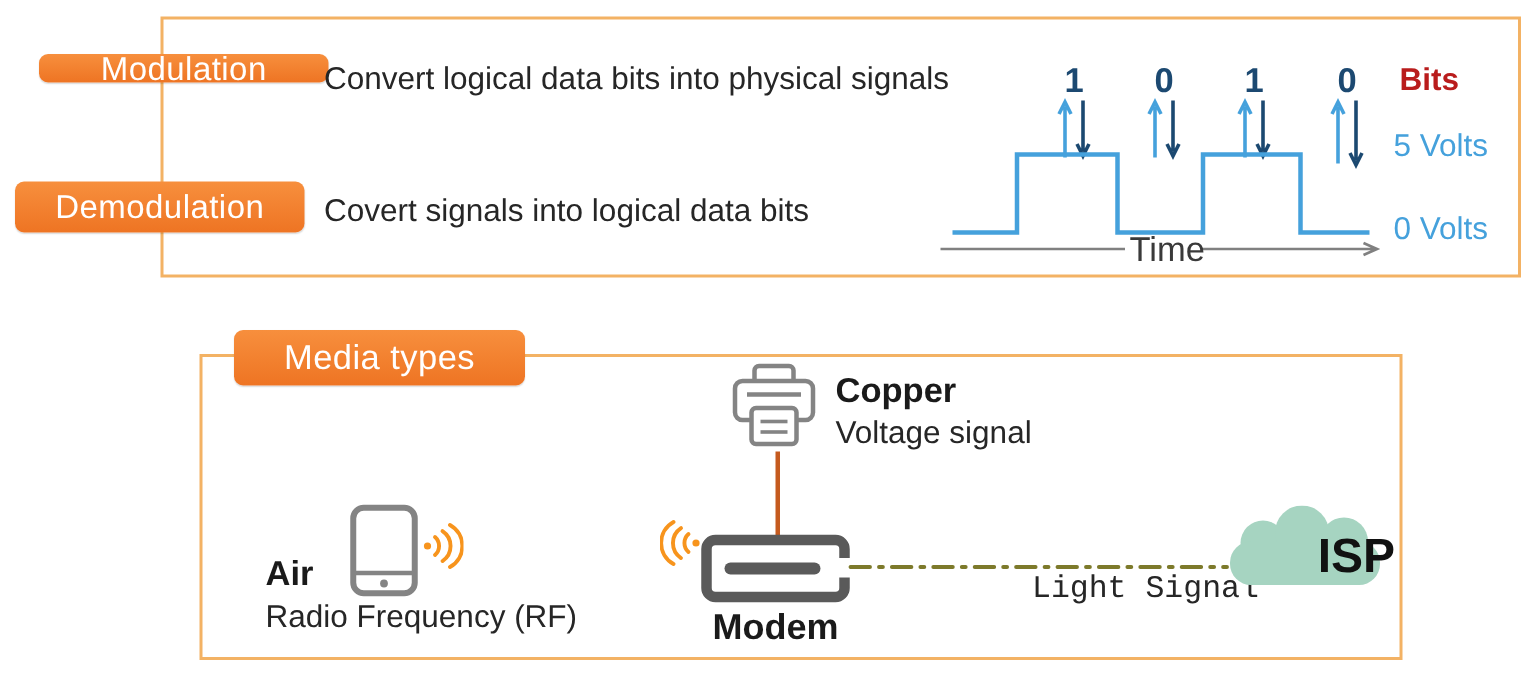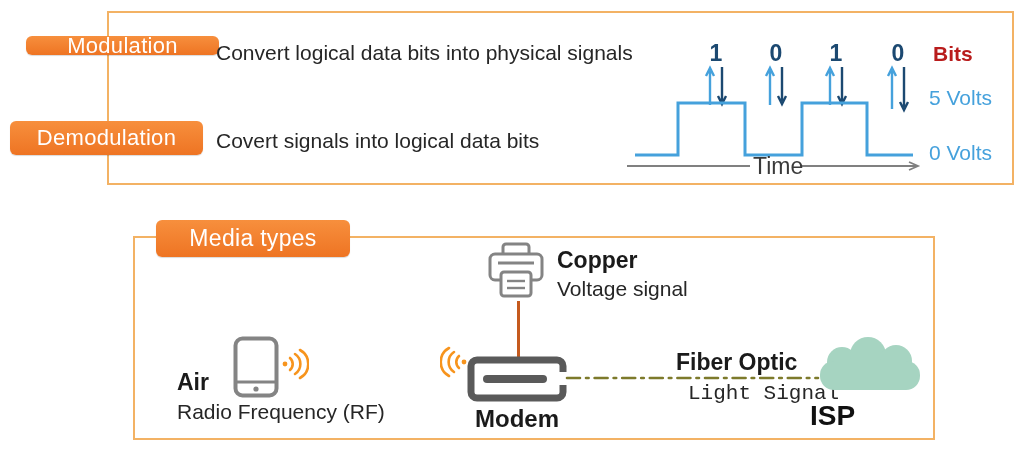--- a/index.html
+++ b/index.html
@@ -16,21 +16,21 @@
     border-radius:6px;color:#ffffff;display:flex;align-items:center;justify-content:center;
     font-size:22px;letter-spacing:.3px;box-shadow:0 1px 1px rgba(0,0,0,.15);
   }
   .desc{font-size:21px;color:#262626;white-space:nowrap;}
   .bit{font-size:23px;font-weight:bold;color:#1c4971;width:30px;text-align:center;}
   .navy-label{font-size:21px;font-weight:bold;color:#b91c1c;}
   .blue-label{font-size:21px;color:#45a1dc;white-space:nowrap;}
   .time-label{font-size:23px;color:#3a3a3a;}
   .item-title{font-size:23px;font-weight:bold;color:#1a1a1a;white-space:nowrap;}
   .item-desc{font-size:21px;color:#262626;white-space:nowrap;}
-  .isp-text{font-size:28px;font-weight:bold;color:#111111;text-align:left;margin-top:48px;}
+  .isp-text{font-size:32px;font-weight:bold;color:#111111;text-align:right;}
   svg{display:block;}
 </style>
 </head>
 <body>
 
 <div id="stage">
 
   <div class="abs panel" style="left:107px;top:11px;width:903px;height:170px;"></div>
 
   <div class="abs orange-pill" style="left:26px;top:36px;width:193px;height:19px;">
@@ -138,21 +138,20 @@
       <rect x="91" y="16" width="9" height="13" fill="#ffffff"></rect>
     </svg>
   </div>
   <div class="abs item-title" style="left:467px;top:405px;width:100px;text-align:center;font-size:24px;">Modem</div>
 
   <div class="abs" style="left:565px;top:371px;">
     <svg width="255" height="14" viewBox="0 0 255 14" fill="none">
       <line x1="2" y1="7" x2="253" y2="7" stroke="#7d7a2b" stroke-width="2.6" stroke-dasharray="13 6 2.6 6" stroke-linecap="round"></line>
     </svg>
   </div>
-  <div class="abs item-title" style="left:676px;top:349px;">Fiber Optic</div>
   <div class="abs item-desc" style="left:688px;top:382px;font-family:Liberation Mono, monospace;">Light Signal</div>
 
   <div class="abs" style="left:810px;top:337px;">
     <svg width="120" height="55" viewBox="0 0 120 55" fill="#a6d4c1">
       <circle cx="32" cy="25" r="15"></circle>
       <circle cx="58" cy="18" r="18"></circle>
       <circle cx="86" cy="24" r="16"></circle>
       <rect x="10" y="24" width="100" height="29" rx="14"></rect>
     </svg>
   </div>

